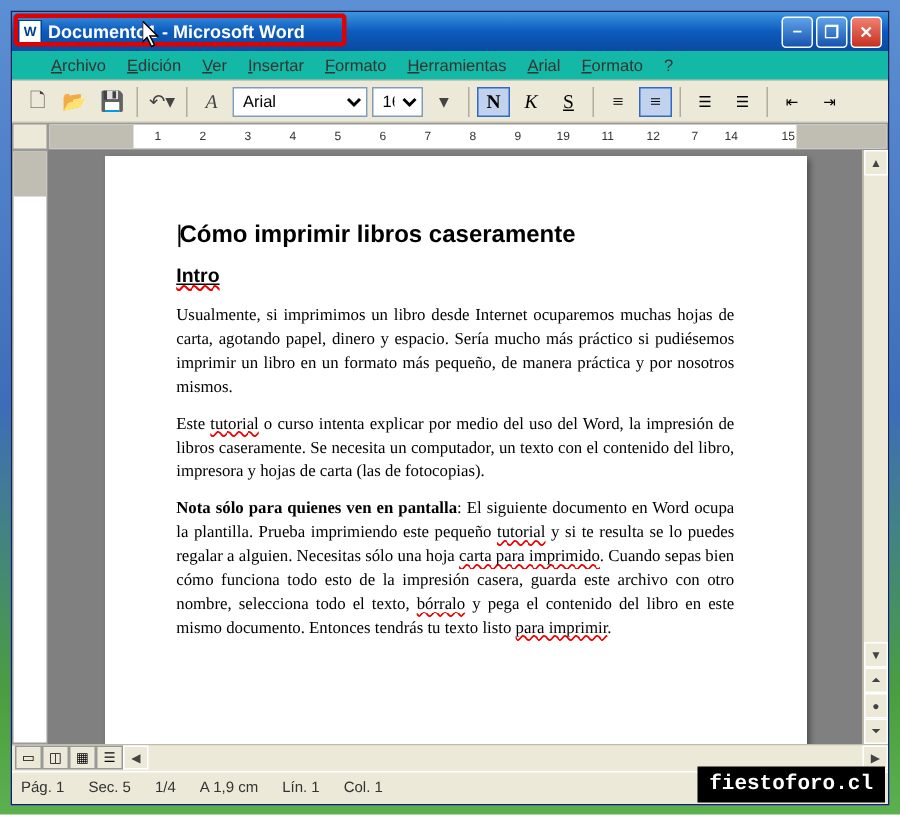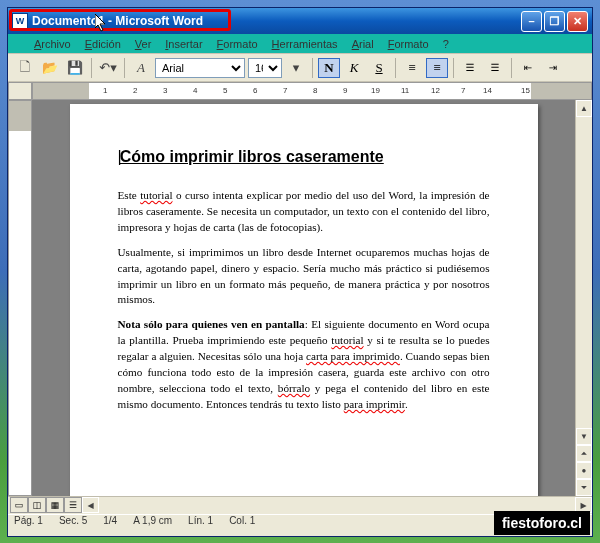--- a/index.html
+++ b/index.html
@@ -28,39 +28,39 @@
 .ruler-corner { width: 24px; border: 1px solid #999; background: #ece9d8; }
 .ruler-h { flex: 1; background: #fff; border: 1px solid #999; position: relative; font-size: 8px; overflow: hidden; }
 .ruler-h::before { content: ""; position: absolute; left: 0; width: 56px; height: 100%; background: #c0beb2; }
 .ruler-h::after { content: ""; position: absolute; right: 0; width: 60px; height: 100%; background: #c0beb2; }
 .tick { position: absolute; top: 3px; font-size: 8px; color: #333; }
 .workspace { flex: 1; display: flex; overflow: hidden; background: #808080; }
 .ruler-v { width: 24px; background: #fff; border: 1px solid #999; position: relative; }
 .ruler-v::before { content:""; position:absolute; top:0; left:0; width:100%; height:30px; background:#c0beb2; }
 .doc-area { flex: 1; overflow: hidden; background: #808080; padding: 4px 30px; display: flex; justify-content: center; }
 .page { width: 468px; min-height: 600px; background: white; box-shadow: 2px 2px 4px rgba(0,0,0,0.4); padding: 44px 48px 20px 48px; font-family: Garamond, Georgia, 'Times New Roman', serif; color: #000; }
-.doc-title { font-family: Arial, sans-serif; font-size: 16px; font-weight: bold; margin-bottom: 22px; text-decoration: underline; }
+.doc-title { font-family: Arial, sans-serif; font-size: 16px; font-weight: bold; margin-bottom: 10px; }
 .doc-title::before { content: "|"; font-weight: normal; margin-right: -2px; }
 .doc-h2 { font-family: Arial, sans-serif; font-size: 13px; font-weight: bold; text-decoration: underline; margin-bottom: 12px; color: #000; }
 .doc-p { font-size: 11.2px; line-height: 1.42; text-align: justify; margin-bottom: 9px; font-family: Garamond, Georgia, serif; }
 .red-wavy { text-decoration: underline wavy #e00; text-decoration-skip-ink: none; }
 .scroll-v { width: 17px; background: #ece9d8; border-left: 1px solid #c0bcac; display: flex; flex-direction: column; }
 .sbtn { height: 17px; background: #ece9d8; border: 1px solid #fff; display: flex; align-items: center; justify-content: center; font-size: 8px; color: #444; cursor: pointer; }
 .scroll-v .sbtn.last { margin-top: auto; }
 .nav-btns { display: flex; flex-direction: column; }
 .statusbar { height: 40px; display: flex; flex-direction: column; }
 .view-row { height: 18px; display: flex; background: #ece9d8; border-top: 1px solid #c0bcac; }
 .view-btns { display: flex; padding-left: 2px; }
 .view-btn { width: 18px; height: 16px; border: 1px solid #999; background: #ece9d8; font-size: 9px; display: flex; align-items: center; justify-content: center; cursor: pointer; }
 .hscroll { flex: 1; display: flex; background: #ece9d8; }
 .hscroll .sbtn { width: 17px; height: 16px; }
-.status-row { height: 22px; background: #ece9d8; border-top: 1px solid #fff; display: flex; align-items: flex-start; font-size: 10px; color: #333; padding: 0 6px; gap: 16px; }
+.status-row { height: 22px; background: #ece9d8; border-top: 1px solid #fff; display: flex; align-items: center; font-size: 10px; color: #333; padding: 0 6px; gap: 16px; }
 .status-cell { white-space: nowrap; }
 .status-dim { color: #999; margin-left: auto; letter-spacing: 1px; }
-.watermark { position: absolute; bottom: 8px; right: 10px; background: #000; color: #fff; font-family: Liberation Sans, sans-serif; font-size: 14px; font-weight: bold; padding: 4px 8px; z-index: 20; }
+.watermark { position: absolute; bottom: 8px; right: 10px; background: #000; color: #fff; font-family: Liberation Mono, monospace; font-size: 14px; font-weight: bold; padding: 4px 8px; z-index: 20; }
 </style>
 </head>
 <body>
 
 <div class="window">
 
   <div class="titlebar">
     <span class="app-icon">W</span>
     <span>Documento1 - Microsoft Word</span>
     <div class="ctrl-btns">
@@ -133,22 +133,23 @@
       <span class="tick" style="left:450px">14</span>
       <span class="tick" style="left:488px">15</span>
     </div>
   </div>
 
   <div class="workspace">
     <div class="ruler-v"></div>
     <div class="doc-area">
       <div class="page">
         <div class="doc-title">Cómo imprimir libros caseramente</div>
+        <div class="doc-h2"><span class="red-wavy">Intro</span></div>
+        <p class="doc-p">Usualmente, si imprimimos un libro desde Internet ocuparemos muchas hojas de carta, agotando papel, dinero y espacio. Sería mucho más práctico si pudiésemos imprimir un libro en un formato más pequeño, de manera práctica y por nosotros mismos.</p>
         <p class="doc-p"><span> Este </span><span class="red-wavy">tutorial</span><span> o curso intenta explicar por medio del uso del Word, la impresión de libros caseramente. Se necesita un computador, un texto con el contenido del libro, impresora y hojas de carta (las de fotocopias).</span></p>
-        <p class="doc-p">Usualmente, si imprimimos un libro desde Internet ocuparemos muchas hojas de carta, agotando papel, dinero y espacio. Sería mucho más práctico si pudiésemos imprimir un libro en un formato más pequeño, de manera práctica y por nosotros mismos.</p>
         <p class="doc-p"><b>Nota sólo para quienes ven en pantalla</b><span>: El siguiente documento en Word ocupa la plantilla. Prueba imprimiendo este pequeño </span><span class="red-wavy">tutorial</span><span> y si te resulta se lo puedes regalar a alguien. Necesitas sólo una hoja </span><span class="red-wavy">carta para imprimido</span><span>. Cuando sepas bien cómo funciona todo esto de la impresión casera, guarda este archivo con otro nombre, selecciona todo el texto, </span><span class="red-wavy">bórralo</span><span> y pega el contenido del libro en este mismo documento. Entonces tendrás tu texto listo </span><span class="red-wavy">para imprimir</span><span>.</span></p>
       </div>
     </div>
     <div class="scroll-v">
       <div class="sbtn">▲</div>
       <div class="sbtn last">▼</div>
       <div class="nav-btns">
         <div class="sbtn">⏶</div>
         <div class="sbtn">●</div>
         <div class="sbtn">⏷</div>

